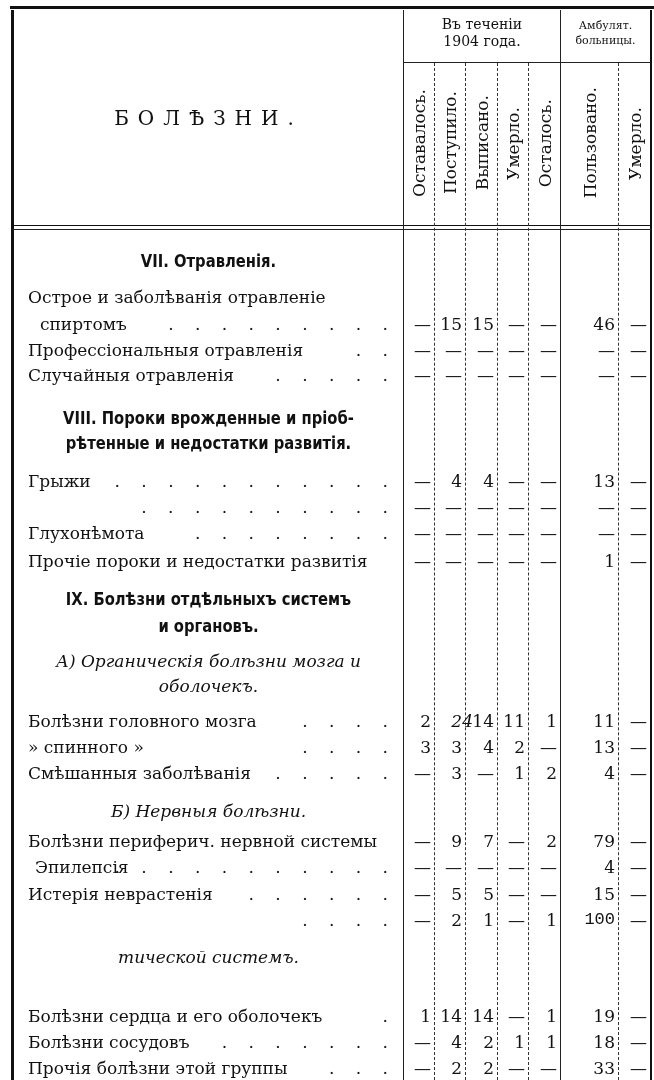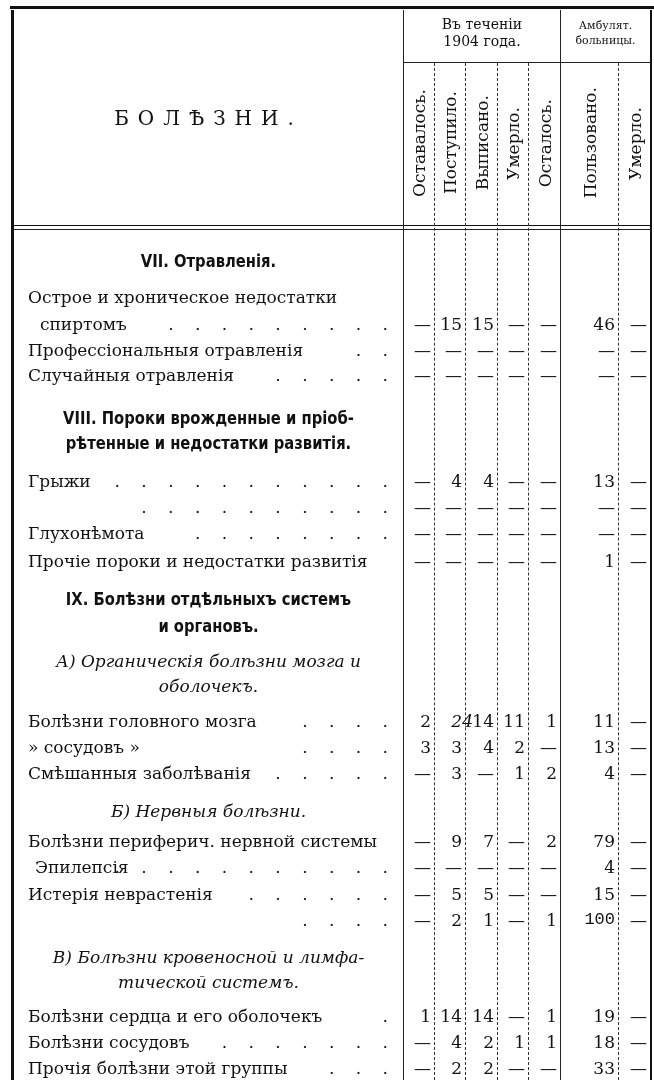--- a/index.html
+++ b/index.html
@@ -77,21 +77,21 @@
     </div>
   <div class="vhead" style="left:561px;width:57px">
       <span>Пользовано.</span>
     </div>
   <div class="vhead" style="left:619px;width:31px">
       <span>Умерло.</span>
     </div>
 
   <div class="section" style="top:248px">VII. Отравленія.</div>
   <div class="row" style="top:284px;left:14px">
-    <div class="label">Острое и хроническое недостатки</div>
+    <div class="label">Острое и заболѣванія отравленіе</div>
   </div>
 
   <div id="rows">
       <div class="row" style="top: 311px; left: 0px; width: 654px;">
         <div class="label indent" style="left: 40px;">спиртомъ</div>
         <div class="dots" style="right: 258px;">. . . . . . . . .</div>
         <div class="cell" style="left: 404px; width: 30px;">—</div>
         <div class="cell" style="left: 435px; width: 30px;">15</div>
         <div class="cell" style="left: 466px; width: 31px;">15</div>
         <div class="cell" style="left: 498px; width: 30px;">—</div>
@@ -168,21 +168,21 @@
         <div class="dots" style="right: 258px;">. . . .</div>
         <div class="cell" style="left: 404px; width: 30px;">2</div>
         <div class="cell" style="left: 446px; width: 30px; font-style: italic;">24</div>
         <div class="cell" style="left: 466px; width: 31px;">14</div>
         <div class="cell" style="left: 498px; width: 30px;">11</div>
         <div class="cell" style="left: 529px; width: 31px;">1</div>
         <div class="cell" style="left: 561px; width: 57px;">11</div>
         <div class="cell" style="left: 619px; width: 31px;">—</div>
       </div>
       <div class="row" style="top: 734px; left: 0px; width: 654px;">
-        <div class="label" style="left: 28px;">»      сосудовъ      »</div>
+        <div class="label" style="left: 28px;">»      спинного      »</div>
         <div class="dots" style="right: 258px;">. . . .</div>
         <div class="cell" style="left: 404px; width: 30px;">3</div>
         <div class="cell" style="left: 435px; width: 30px;">3</div>
         <div class="cell" style="left: 466px; width: 31px;">4</div>
         <div class="cell" style="left: 498px; width: 30px;">2</div>
         <div class="cell" style="left: 529px; width: 31px;">—</div>
         <div class="cell" style="left: 561px; width: 57px;">13</div>
         <div class="cell" style="left: 619px; width: 31px;">—</div>
       </div>
       <div class="row" style="top: 760px; left: 0px; width: 654px;">
@@ -281,16 +281,15 @@
   <div class="section" style="top:585px;line-height:27px">
     <div>IX. Болѣзни отдѣльныхъ системъ</div>
     <div>и органовъ.</div>
   </div>
   <div class="sub" style="top:649px;line-height:25px">
     <div>А) Органическія болѣзни мозга и</div>
     <div>оболочекъ.</div>
   </div>
   <div class="sub" style="top:798px">Б) Нервныя болѣзни.</div>
   <div class="sub" style="top:945px;line-height:25px">
-    <div>В) Болѣзни кровеносной и лимфа-</div>
     <div>тической системъ.</div>
   </div>
 </div>
 
 </body></html>

